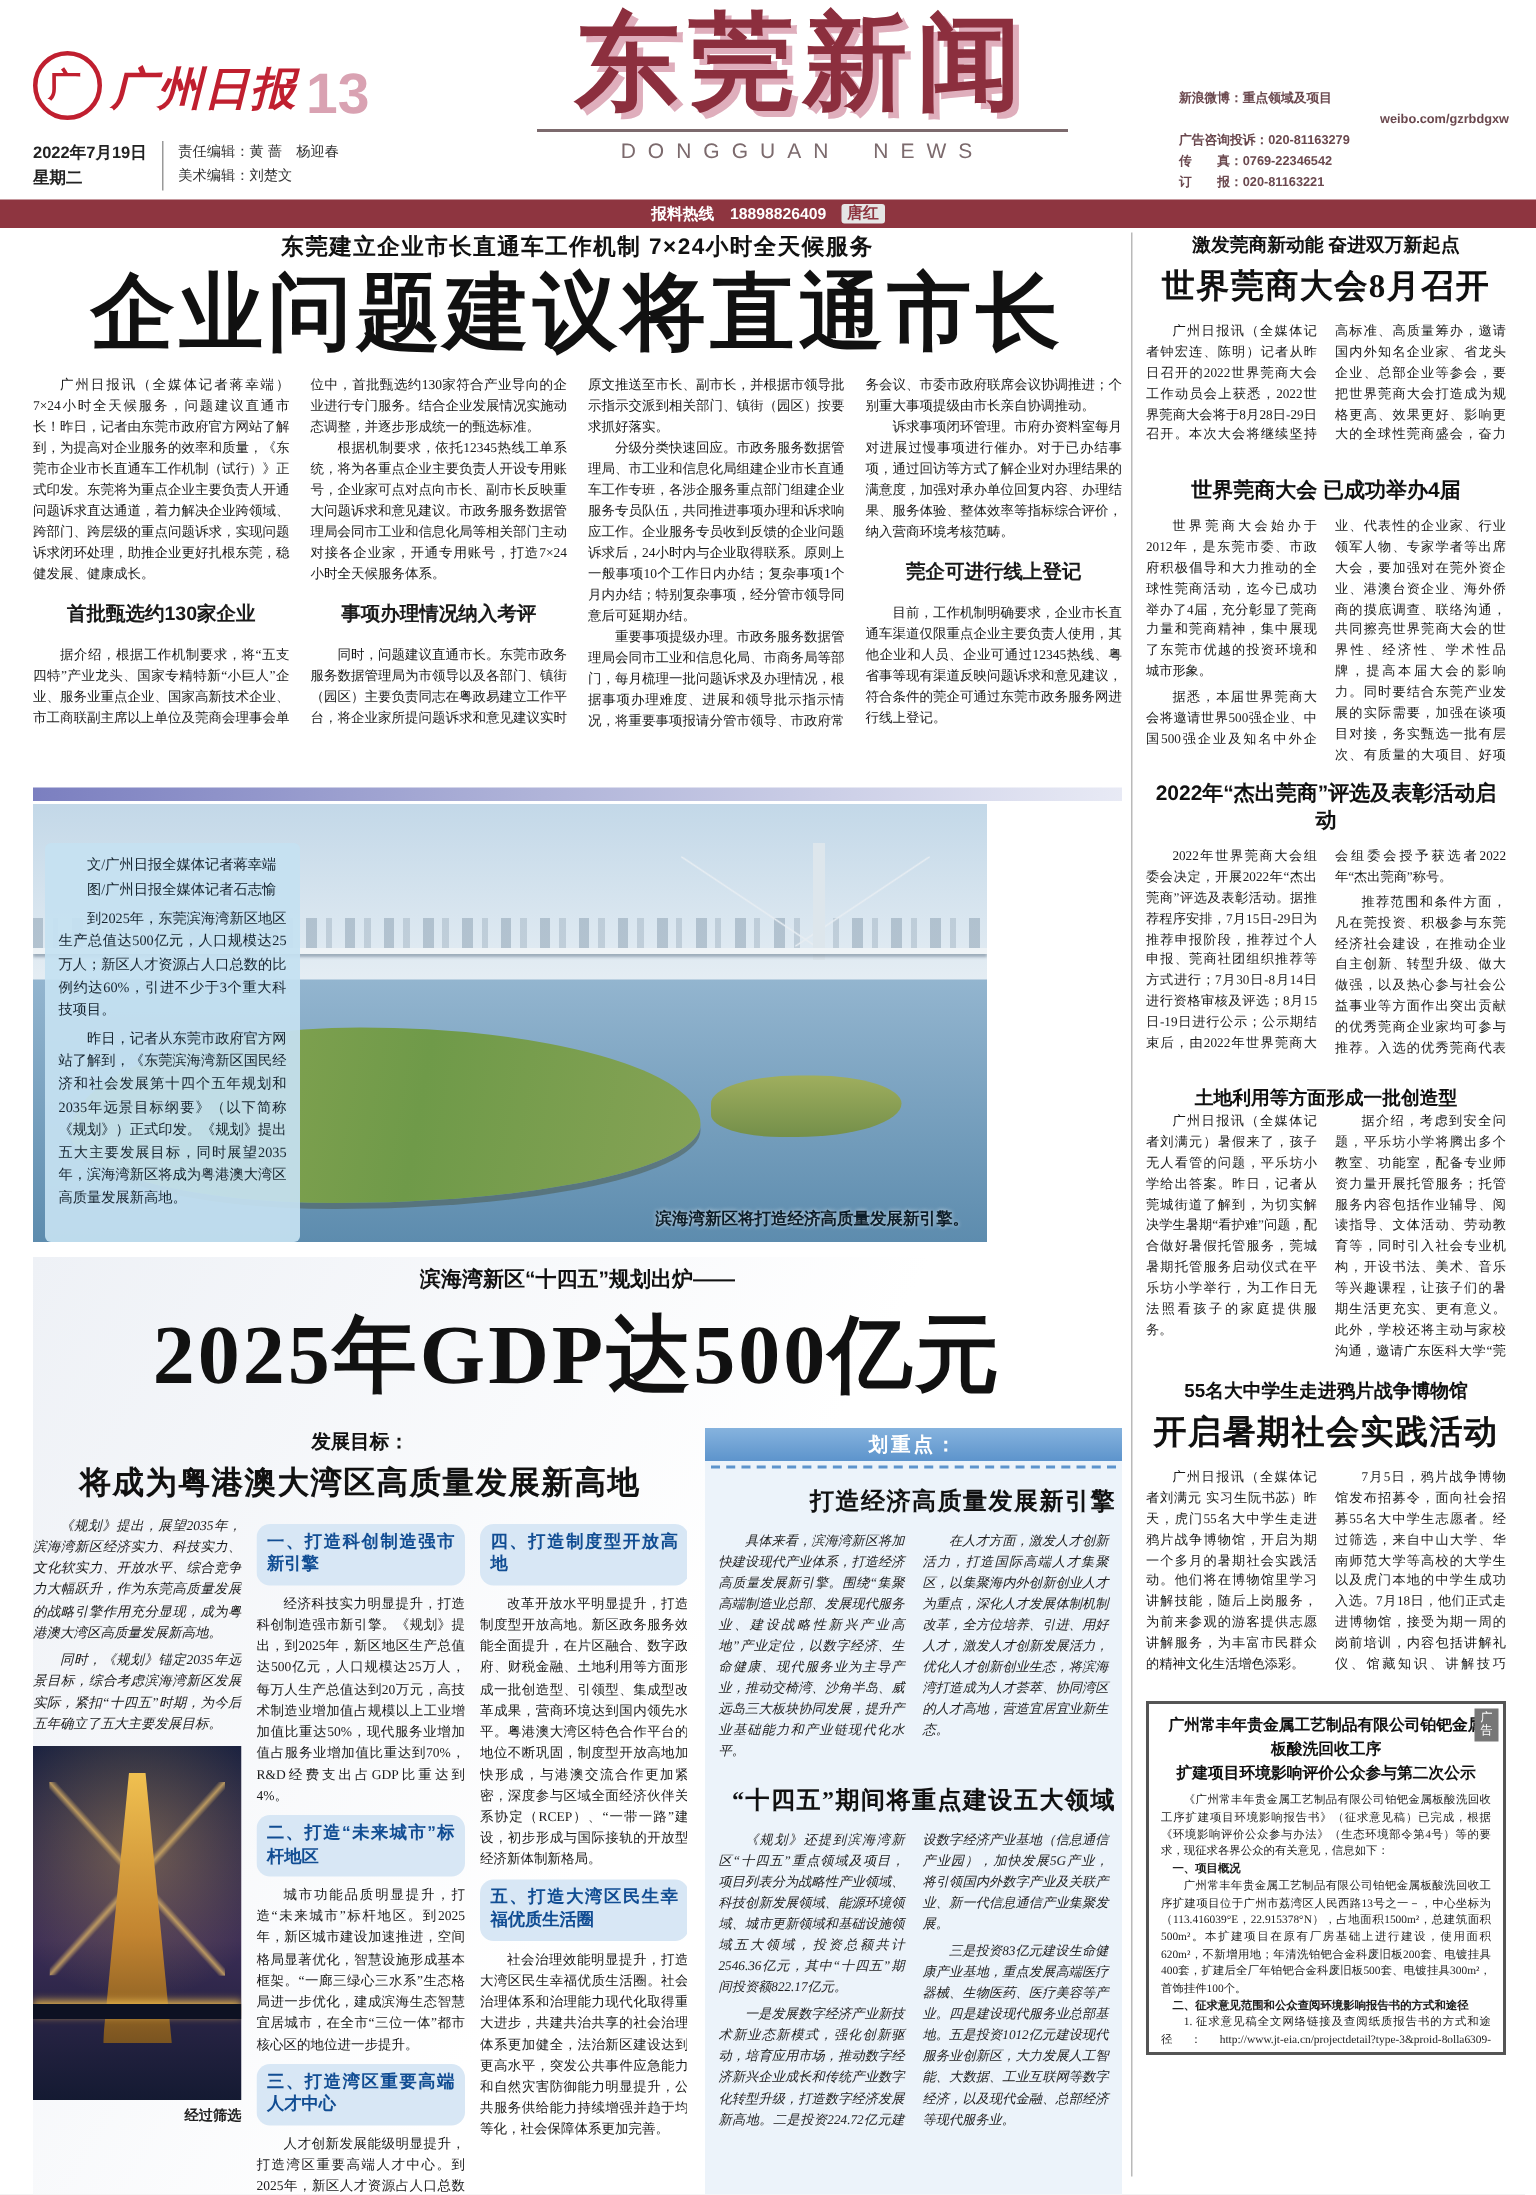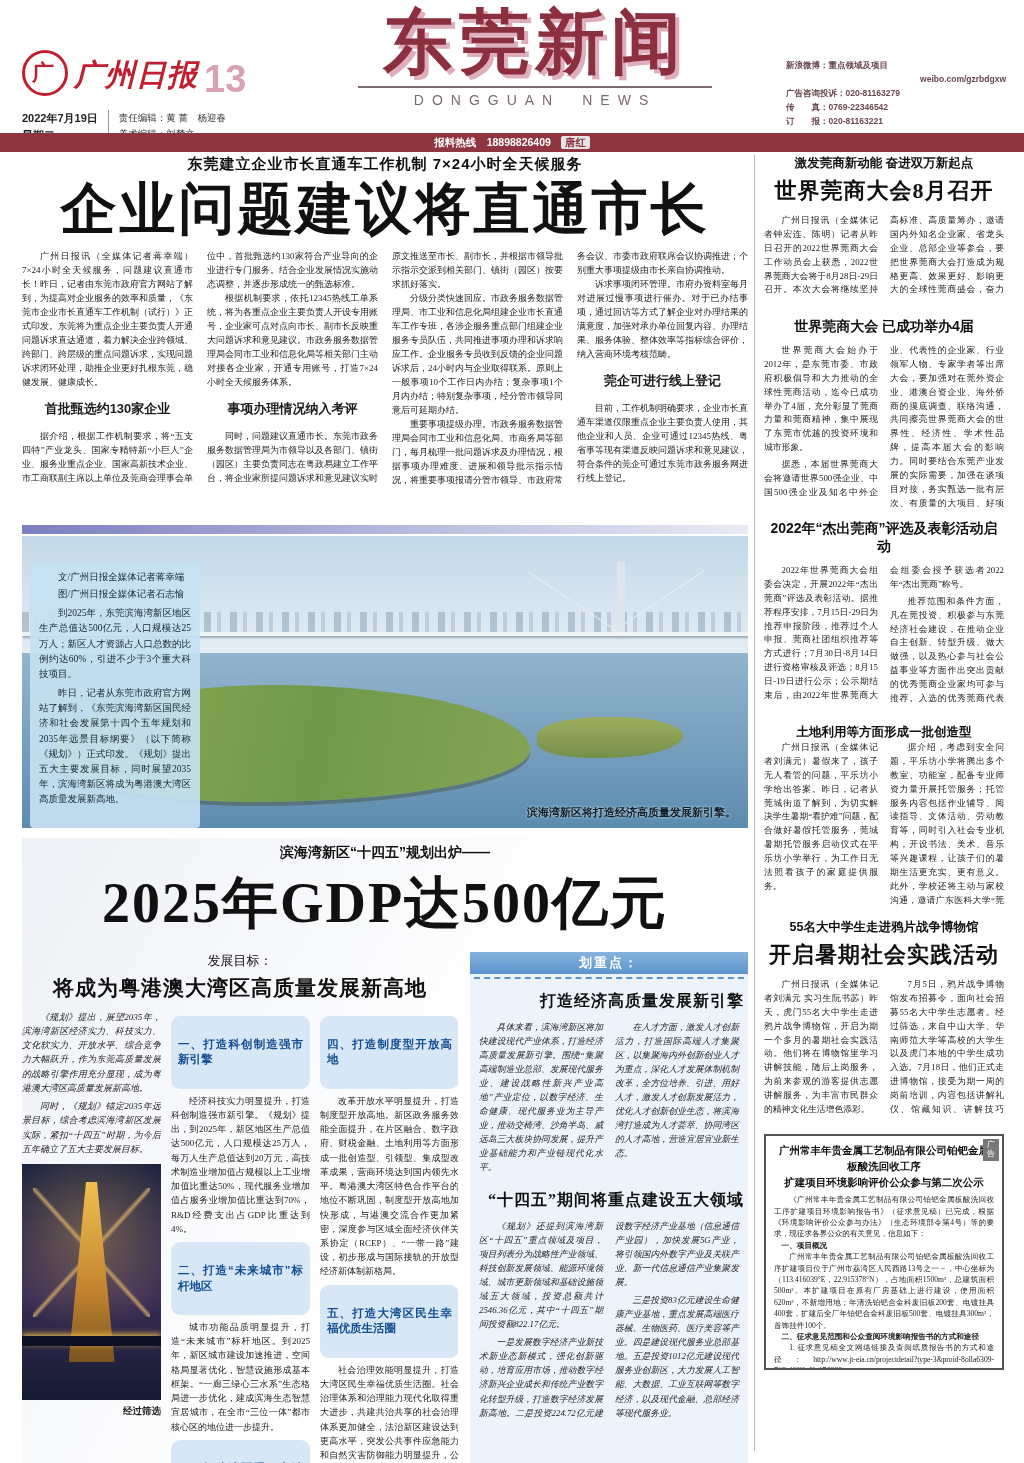--- a/index.html
+++ b/index.html
@@ -1,20 +1,20 @@
 <!DOCTYPE html>
 <html><head>
 <meta charset="utf-8">
 <style>
   html,body{margin:0;padding:0;background:#e9e9e9;}
   .page{position:relative;width:1024px;height:1463px;background:#ffffff;margin:0 auto;overflow:hidden;
         font-family:"Liberation Serif","DejaVu Serif",serif;color:#111;}
   
   .masthead{position:absolute;left:0;top:0;width:1024px;height:133px;}
-  .mast-left{position:absolute;left:22px;top:44px;width:300px;}
+  .mast-left{position:absolute;left:22px;top:28px;width:300px;}
   .logo-row{display:flex;align-items:flex-end;gap:6px;height:52px;}
   .logo-icon{width:40px;height:40px;border:3px solid #c01f2f;border-radius:50%;position:relative;flex:0 0 auto;}
   .logo-icon:before{content:"广";position:absolute;left:7px;top:5px;font-size:22px;color:#c01f2f;font-weight:bold;
         font-family:"Liberation Serif",serif;}
   .logo-text{font-size:30px;font-weight:bold;font-style:italic;color:#c01f2f;letter-spacing:1px;white-space:nowrap;}
   .page-no{font-size:38px;font-weight:bold;color:#d9a2b2;line-height:.9;font-family:"Liberation Sans",sans-serif;}
   .date-editors{display:flex;margin-top:14px;gap:10px;font-family:"Liberation Sans",sans-serif;}
   .date-block{font-size:11px;font-weight:bold;line-height:1.5;color:#222;white-space:nowrap;}
   .editors{border-left:1px solid #999;padding-left:10px;font-size:9.5px;line-height:1.7;color:#333;white-space:nowrap;}
   .mast-center{position:absolute;left:340px;top:6px;width:390px;text-align:center;}
@@ -41,21 +41,21 @@
         font-family:"Liberation Sans",sans-serif;}
   .lead-headline{font-size:56px;font-weight:bold;text-align:center;letter-spacing:3px;line-height:1.05;
         margin:6px 0 10px 0;white-space:nowrap;}
   .lead-body{height:268px;overflow:hidden;column-count:4;column-gap:14px;font-size:9px;line-height:1.56;
         text-align:justify;color:#1a1a1a;}
   .lead-body p{margin:0;text-indent:2em;}
   .flow-sub{font-size:13px;font-weight:bold;text-align:center;margin:10px 0;text-indent:0;
         break-inside:avoid;font-family:"Liberation Sans",sans-serif;}
   .strip{height:9px;margin:8px 0 0 0;background:linear-gradient(90deg,#7b7fc0,#aeb2d8 45%,#e8eaf5);}
   
-  .bay-photo{position:relative;width:726px;height:292px;margin-top:2px;overflow:hidden;background:#cfe0ec;}
+  .bay-photo{position:relative;width:593px;height:292px;margin-top:2px;overflow:hidden;background:#cfe0ec;padding-left:43px;}
   .ph-sky{position:absolute;left:0;top:0;right:0;height:42%;background:linear-gradient(#c3d8e8,#e6eef4);}
   .ph-city{position:absolute;left:0;top:26%;right:0;height:20px;opacity:.55;
         background:repeating-linear-gradient(90deg,#8fa3b4 0 7px,transparent 7px 13px,#a7b8c6 13px 17px,transparent 17px 26px);}
   .ph-deck{position:absolute;left:0;top:33%;right:0;height:4px;background:#eef3f6;box-shadow:0 2px 2px rgba(90,110,130,.5);}
   .ph-pylon{position:absolute;right:17%;top:9%;width:8px;height:78px;background:#dde6ec;}
   .ph-cableL{position:absolute;right:18%;top:12%;width:90px;height:60px;
         background:linear-gradient(to top right,transparent 49%,#e7edf2 50%,transparent 51%);}
   .ph-cableR{position:absolute;right:6%;top:12%;width:90px;height:60px;
         background:linear-gradient(to top left,transparent 49%,#e7edf2 50%,transparent 51%);}
   .ph-water{position:absolute;left:0;bottom:0;right:0;height:60%;background:linear-gradient(#93b5cf,#5d8cae);}
@@ -69,27 +69,27 @@
   .photo-sidebar .credit{text-indent:2em;margin:0 0 2px 0;}
   .photo-sidebar p{margin:4px 0 0 0;text-indent:2em;}
   .photo-caption{position:absolute;right:12px;bottom:8px;font-size:11px;font-weight:bold;color:#0c1d29;
         text-shadow:0 0 3px rgba(255,255,255,.8);font-family:"Liberation Sans",sans-serif;}
   
   .gdp-head{margin-top:10px;padding-top:6px;background:linear-gradient(120deg,#eef1f6,#ffffff 55%);}
   .gdp-kicker{font-size:14px;font-weight:bold;text-align:center;font-family:"Liberation Sans",sans-serif;}
   .gdp-headline{font-size:56px;font-weight:bold;text-align:center;letter-spacing:2px;margin:4px 0 10px 0;white-space:nowrap;}
   .gdp-flex{display:flex;gap:12px;}
   .gdp-left{width:436px;flex:0 0 auto;}
-  .goal-label{font-size:13px;font-weight:normal;text-align:center;font-family:"Liberation Sans",sans-serif;}
+  .goal-label{font-size:13px;font-weight:bold;text-align:center;font-family:"Liberation Sans",sans-serif;}
   .goal-title{font-size:21px;font-weight:bold;text-align:center;letter-spacing:1px;margin:4px 0 8px 0;white-space:nowrap;}
   .gdp-grid{display:flex;gap:10px;height:462px;overflow:hidden;}
   .gcol{width:139px;flex:0 0 auto;font-size:9px;line-height:1.58;text-align:justify;color:#1a1a1a;overflow:hidden;}
   .gcol p{margin:0 0 4px 0;text-indent:2em;}
   .gcol .kai{font-style:italic;}
-  .pill{background:#d8e7f5;border-radius:9px;padding:21px 7px;font-size:11.5px;font-weight:bold;color:#114d93;
+  .pill{background:#d8e7f5;border-radius:9px;padding:5px 7px;font-size:11.5px;font-weight:bold;color:#114d93;
         line-height:1.35;margin:6px 0 5px 0;font-family:"Liberation Sans",sans-serif;}
   .night-photo{position:relative;width:139px;height:236px;margin-top:8px;overflow:hidden;
         background:linear-gradient(#1b2240,#3b2d56 55%,#141a32);}
   .np-tower{position:absolute;left:50%;top:18px;width:46px;height:180px;transform:translateX(-50%);
         background:linear-gradient(#f0c050,#c28430 60%,#7a5420);clip-path:polygon(38% 0,62% 0,100% 100%,0 100%);}
   .np-deck{position:absolute;left:0;bottom:54px;width:100%;height:10px;background:#0d1122;box-shadow:0 -2px 6px #e7b54c;}
   .np-glow{position:absolute;left:0;top:0;width:100%;height:100%;
         background:radial-gradient(circle at 50% 30%,rgba(240,190,90,.35),transparent 55%);}
   .np-cables{position:absolute;left:8%;top:10%;width:84%;height:55%;opacity:.8;
         background:linear-gradient(to bottom right,transparent 48%,#d8b065 50%,transparent 52%),

